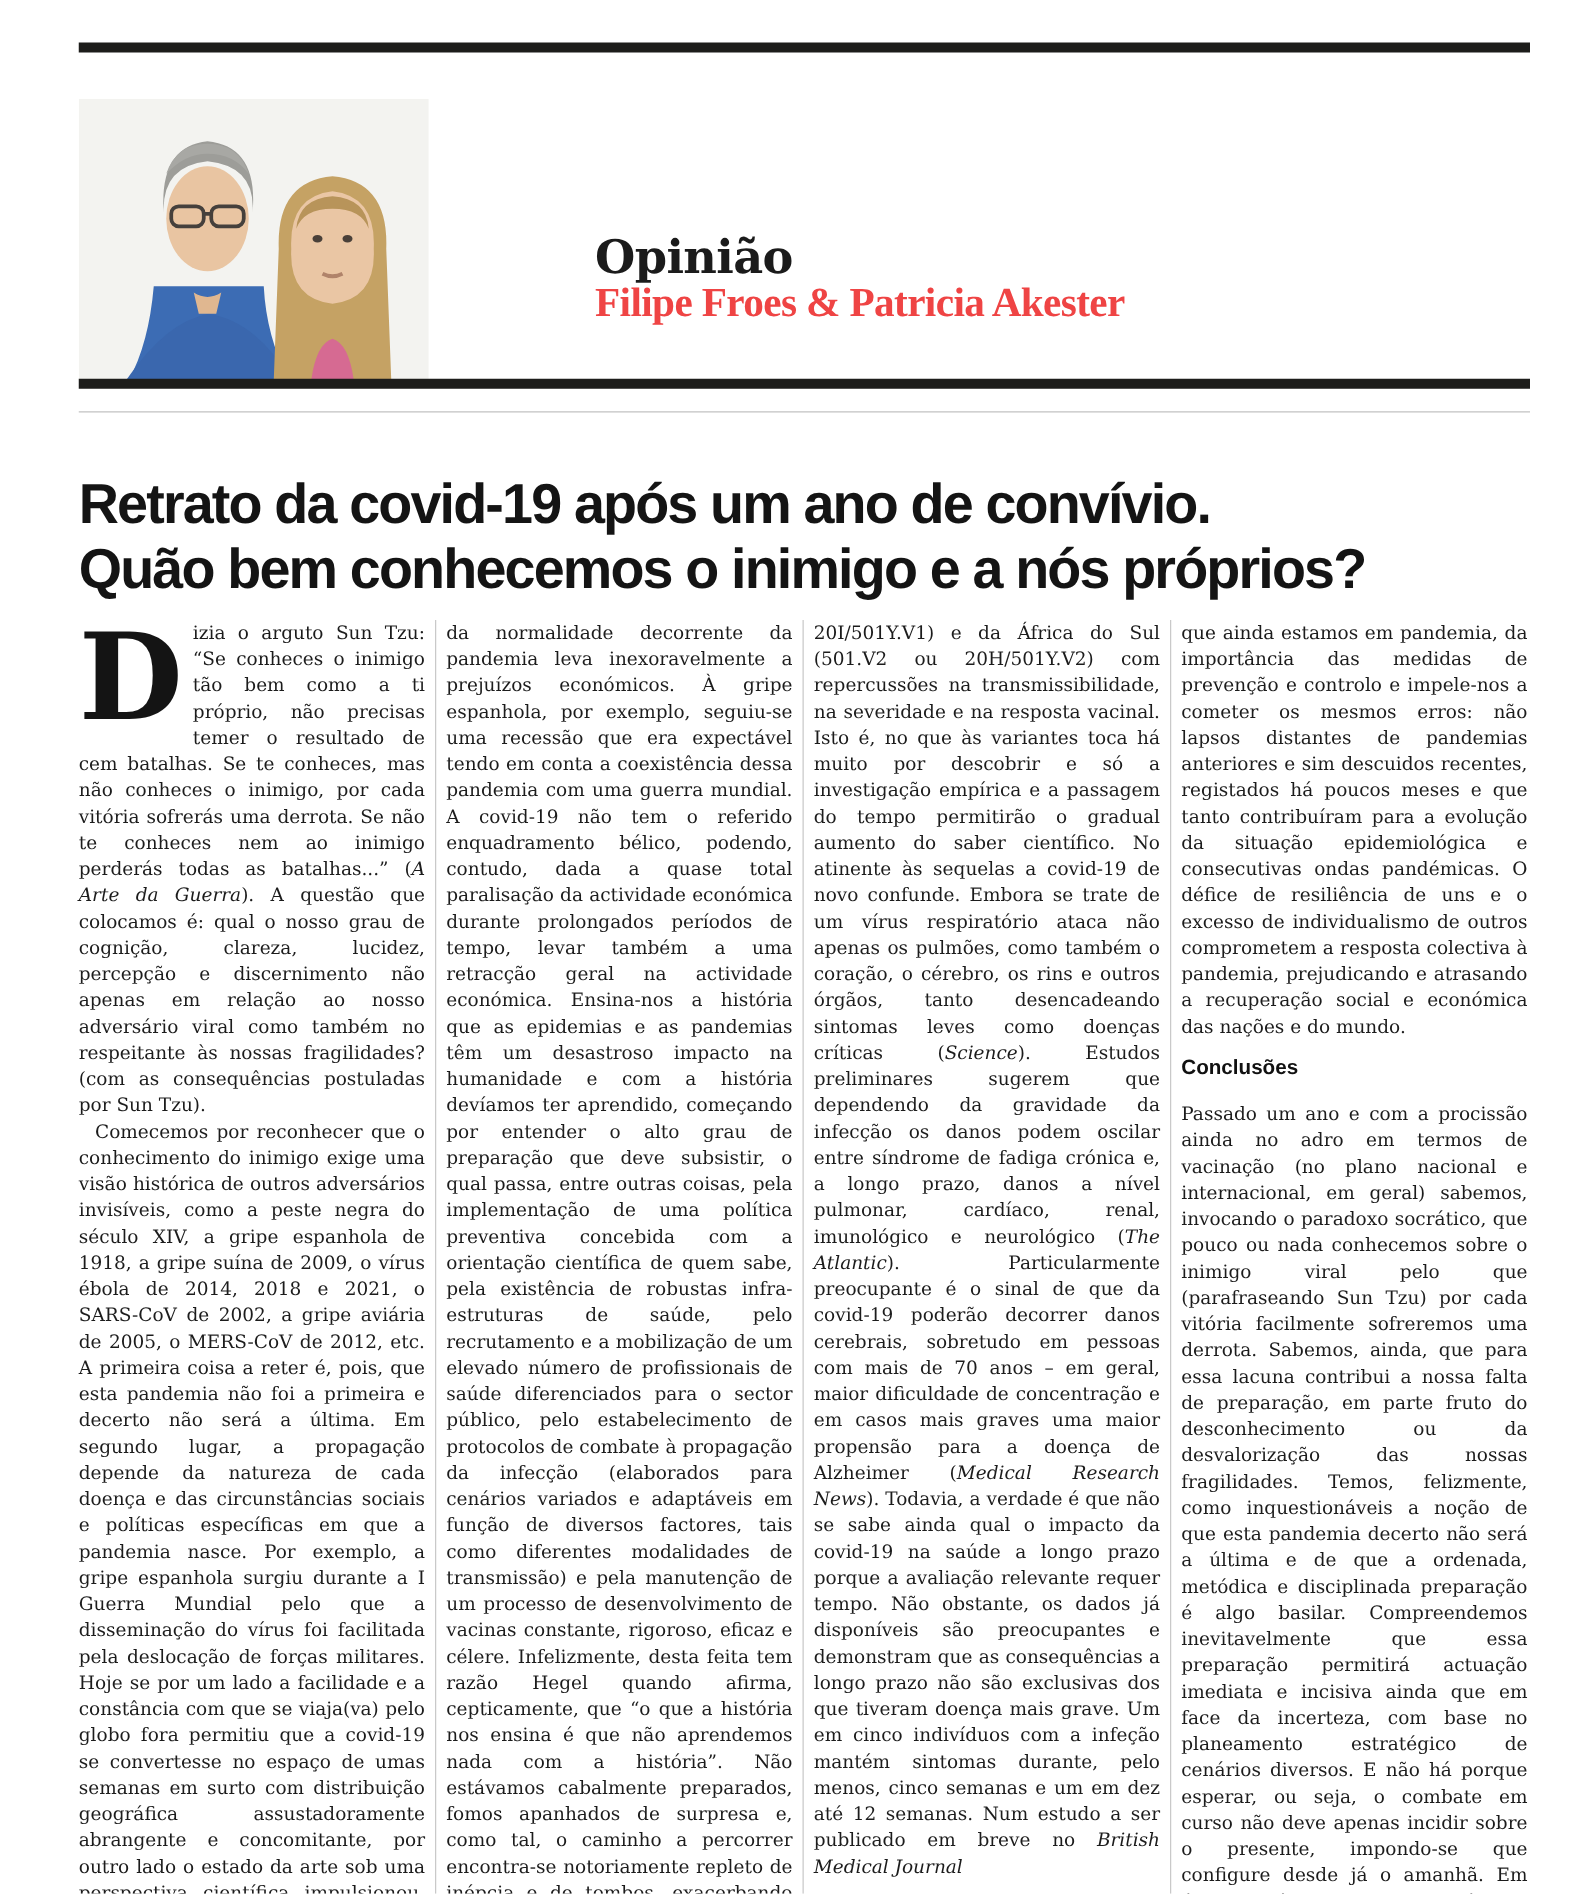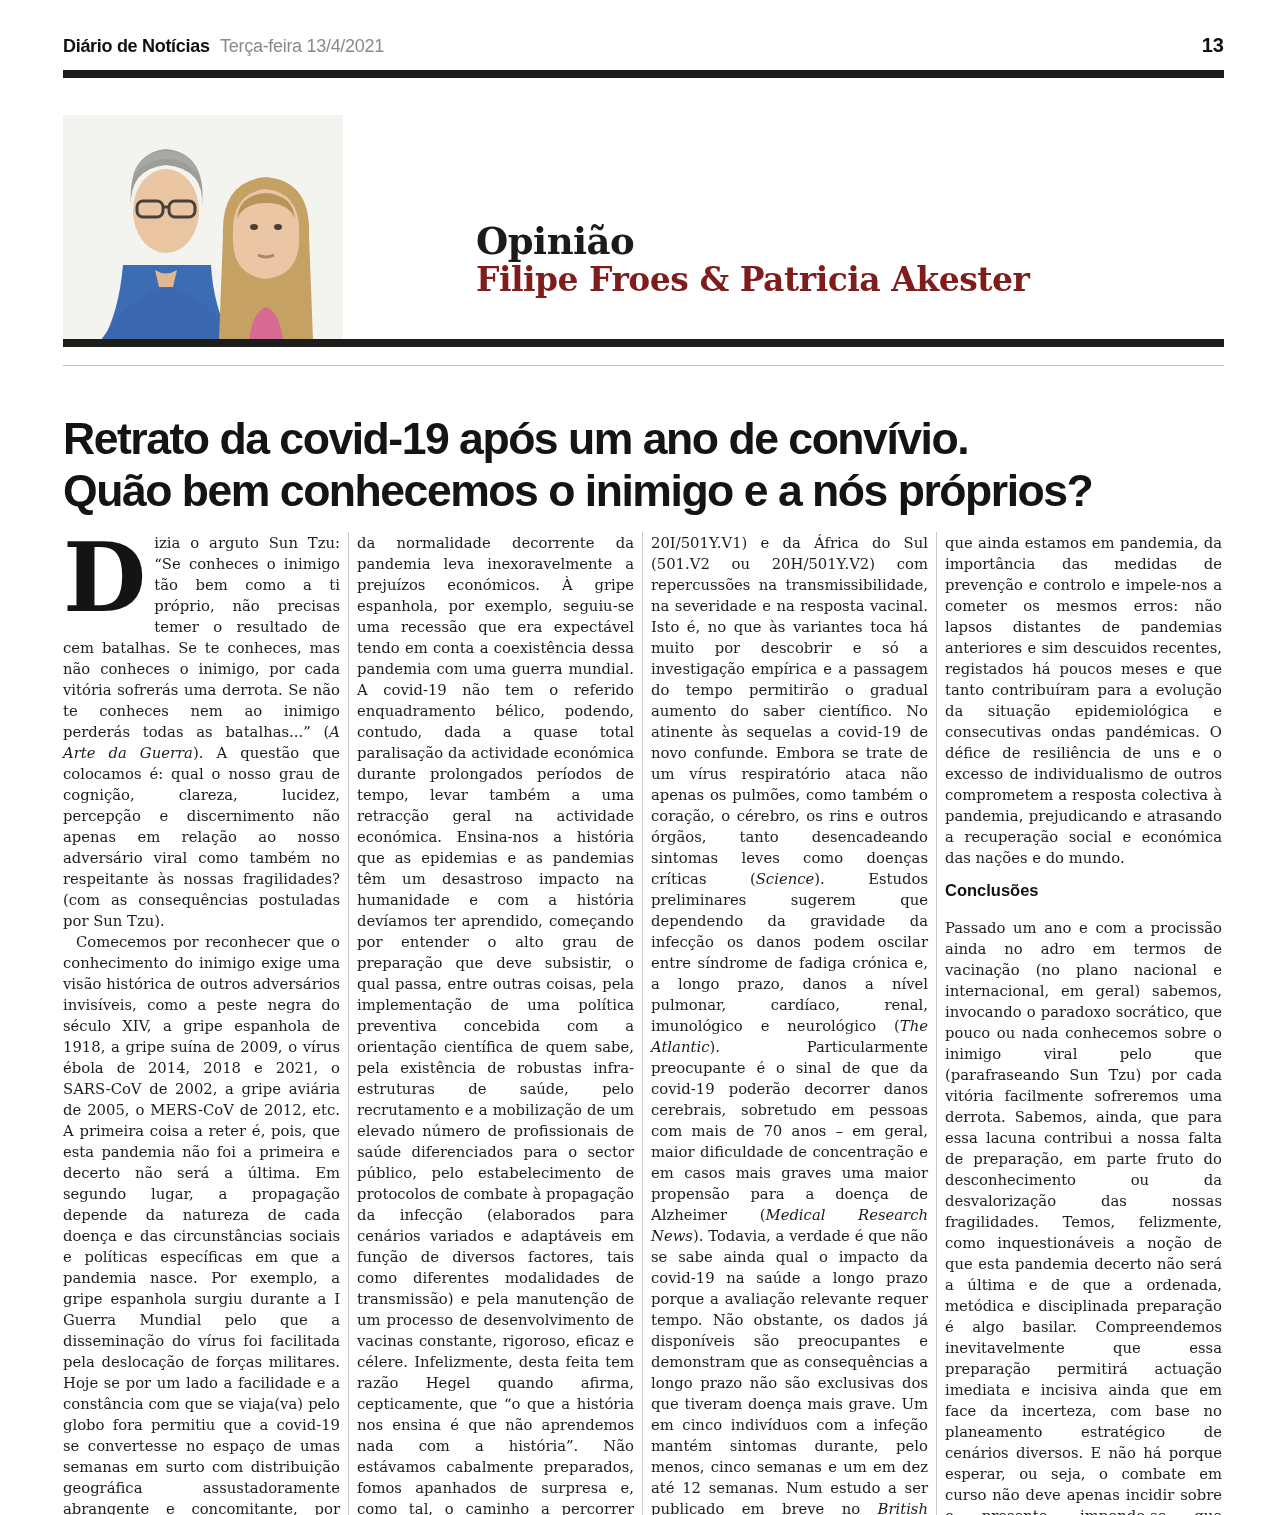--- a/index.html
+++ b/index.html
@@ -70,27 +70,20 @@
     font-family:"Liberation Sans", sans-serif;
     font-size:16.5px;font-weight:bold;color:#111;
     margin:12px 0 16px 0;text-align:left;
   }
 </style>
 </head>
 <body>
 
 <div class="page">
 
-  <header class="masthead">
-    <div>
-      <span class="paper-name">Diário de Notícias</span>
-      <span class="issue-date">Terça-feira 13/4/2021</span>
-    </div>
-    <span class="page-number">13</span>
-  </header>
 
   <div class="top-bar"></div>
 
   <section class="opinion-header">
     <div class="authors-photo">
       <svg width="280" height="225" viewBox="0 0 280 225" xmlns="http://www.w3.org/2000/svg">
         <rect x="0" y="0" width="280" height="225" fill="#f3f3f0"></rect>
 
         <path d="M60 150 Q56 196 40 225 L168 225 Q150 190 148 150 Z" fill="#3c6cb4"></path>
         <path d="M38 225 Q70 178 104 172 Q142 178 170 225 Z" fill="#3a67ae"></path>
@@ -106,21 +99,21 @@
         <path d="M170 120 Q168 78 203 74 Q238 78 236 120 Q238 160 203 164 Q168 160 170 120 Z" fill="#eac6a4"></path>
         <path d="M174 104 Q176 80 203 78 Q230 80 232 104 Q226 88 203 88 Q180 88 174 104 Z" fill="#b8945a"></path>
         <ellipse cx="191" cy="112" rx="4" ry="3" fill="#4a4039"></ellipse>
         <ellipse cx="215" cy="112" rx="4" ry="3" fill="#4a4039"></ellipse>
         <path d="M195 140 Q203 144 211 140" stroke="#b0836a" stroke-width="3" fill="none"></path>
         <path d="M186 225 Q190 196 203 192 Q216 196 220 225 Z" fill="#d66a92"></path>
       </svg>
     </div>
     <div class="opinion-titles">
       <div class="section-label">Opinião</div>
-      <div class="authors-names" id="authors-names" style="color: #7f1d1d;">Filipe Froes &amp; Patricia Akester</div>
+      <div class="authors-names" id="authors-names" style="color: #ef4444; font-family: Liberation Serif, serif;">Filipe Froes &amp; Patricia Akester</div>
     </div>
     <div class="section-bar"></div>
   </section>
 
   <div class="thin-rule"></div>
 
   <h1 class="headline">
     <span>Retrato da covid-19 após um ano de convívio.</span><br>
     <span>Quão bem conhecemos o inimigo e a nós próprios?</span>
   </h1>

